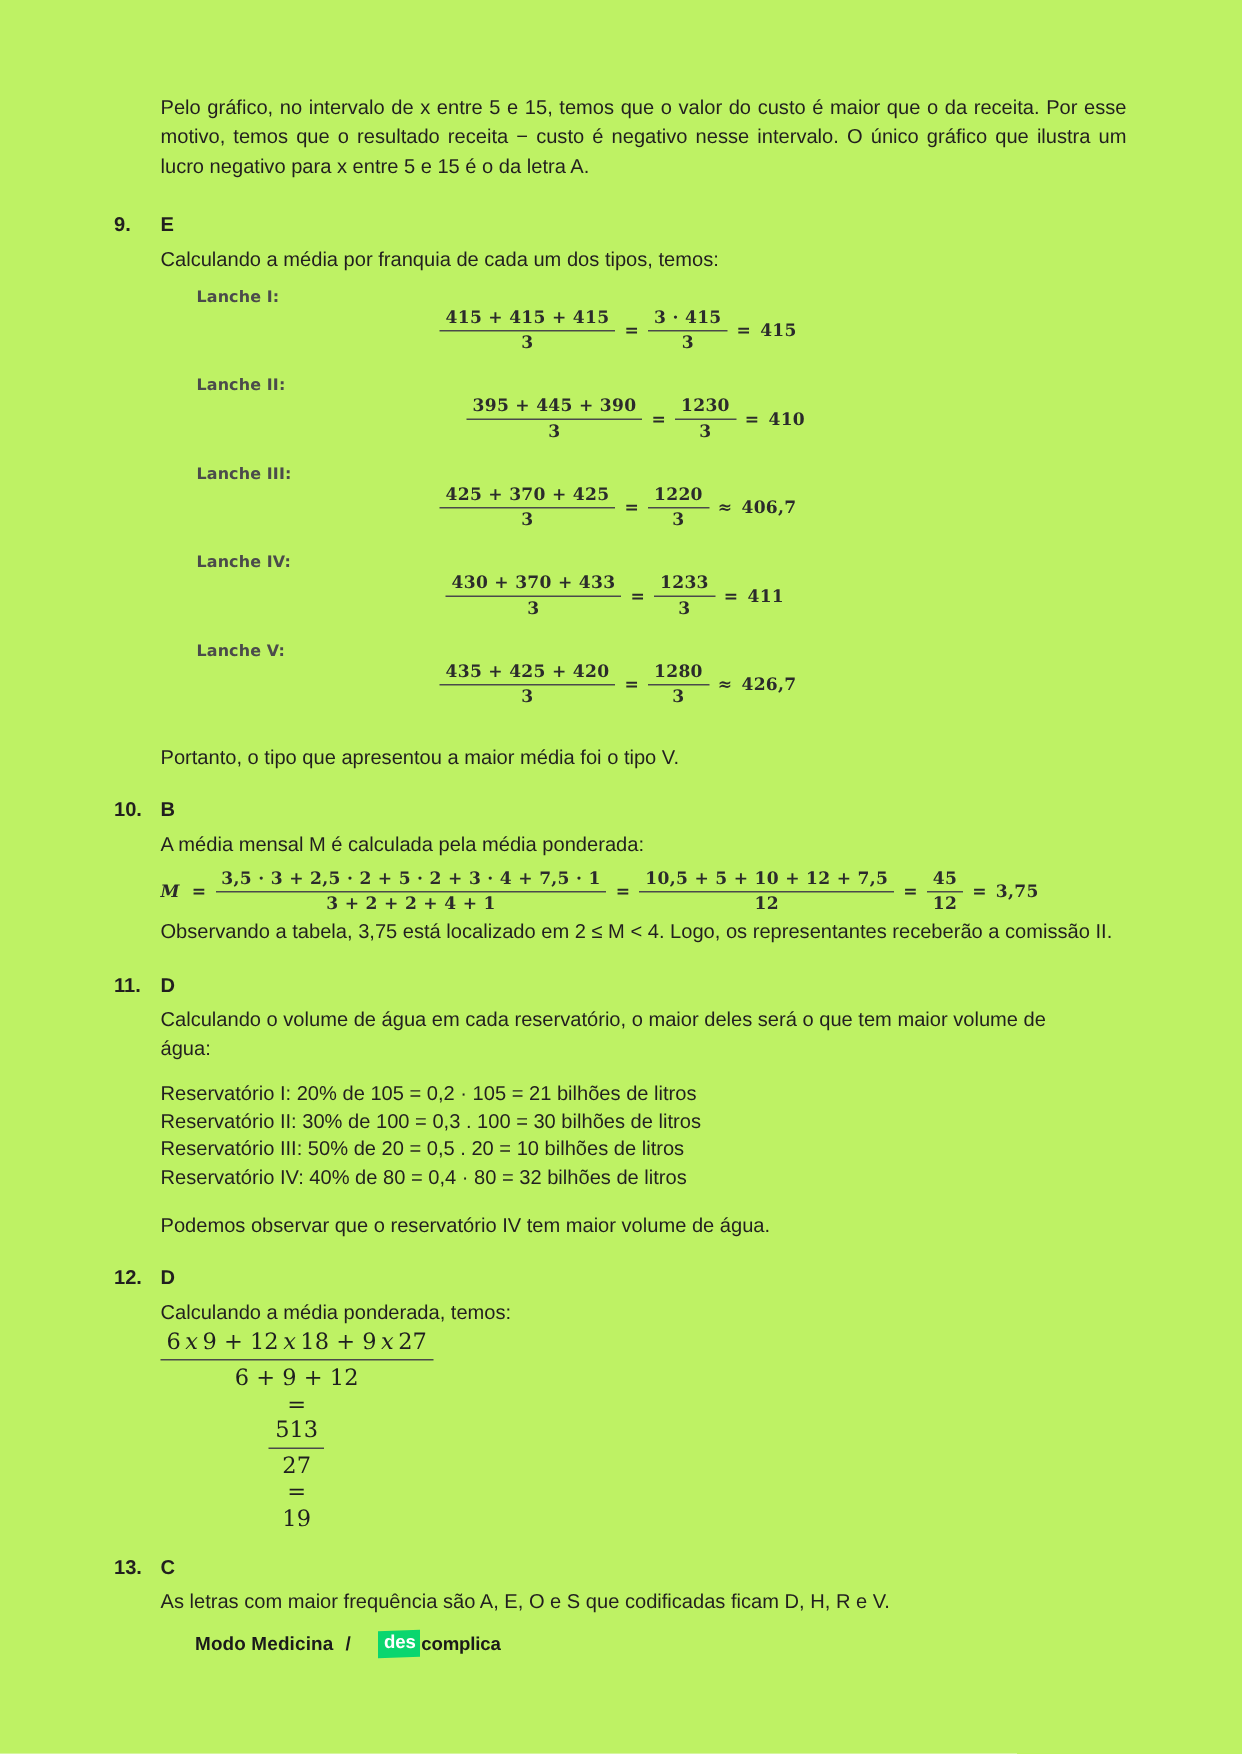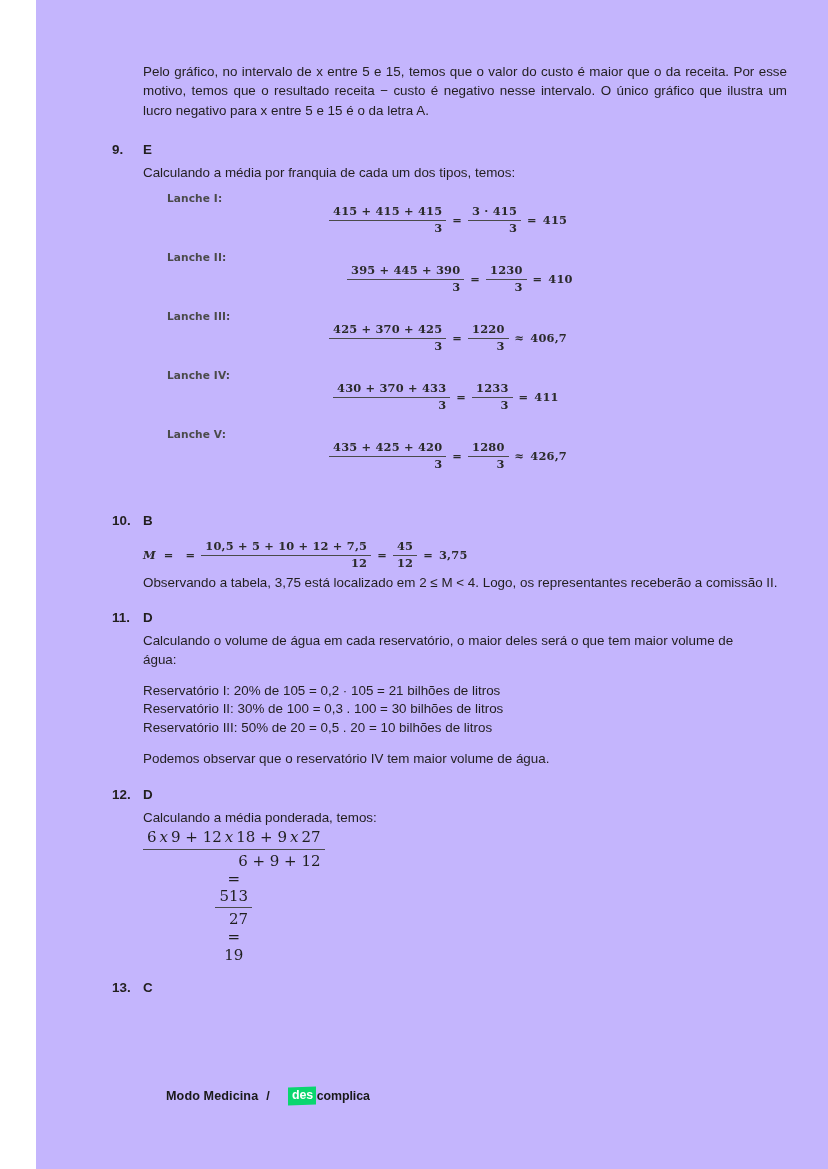--- a/index.html
+++ b/index.html
@@ -12,22 +12,21 @@
     height: 1169px;
     position: relative;
     font-family: "Liberation Sans", sans-serif;
     color: #231f20;
     overflow: hidden;
   }
 
   .page {
     position: absolute;
     inset: 0;
-    background: #c4b5fd;
-    margin-left: 36px;
+    background: #bef264;
   }
 
   .content {
     position: absolute;
     left: 76px;
     top: 62px;
     width: 676px;
   }
 
   
@@ -104,21 +103,21 @@
   .math .it {
     font-style: italic;
     padding-right: 2px;
   }
   .math .op {
     padding: 0 6px;
   }
   .frac {
     display: inline-flex;
     flex-direction: column;
-    align-items: flex-end;
+    align-items: center;
     vertical-align: middle;
     line-height: 1.12;
   }
   .frac .num {
     padding: 0 4px 1px 4px;
     border-bottom: 1.2px solid #4a4a4a;
   }
   .frac .den {
     padding: 1px 4px 0 4px;
   }
@@ -302,34 +301,40 @@
             <span class="frac">
               <span class="num">1280</span>
               <span class="den">3</span>
             </span>
             <span class="op">≈</span>
             <span>426,7</span>
           </div>
         </div>
 
         <div class="sp8"></div>
+        <div class="ptext">Portanto, o tipo que apresentou a maior média foi o tipo V.</div>
       </div>
     </div>
 
     <div class="sp16"></div>
 
     <div class="qblock">
       <div class="qnum">10.</div>
       <div class="qbody">
         <div class="ans">B</div>
         <div class="sp4"></div>
+        <div class="ptext">A média mensal M é calculada pela média ponderada:</div>
 
         <div class="math math-s m-formula">
           <span class="it">M</span>
           <span class="op">=</span>
+          <span class="frac">
+            <span class="num">3,5 · 3 + 2,5 · 2 + 5 · 2 + 3 · 4 + 7,5 · 1</span>
+            <span class="den">3 + 2 + 2 + 4 + 1</span>
+          </span>
           <span class="op">=</span>
           <span class="frac">
             <span class="num">10,5 + 5 + 10 + 12 + 7,5</span>
             <span class="den">12</span>
           </span>
           <span class="op">=</span>
           <span class="frac">
             <span class="num">45</span>
             <span class="den">12</span>
           </span>
@@ -346,20 +351,21 @@
     <div class="qblock">
       <div class="qnum">11.</div>
       <div class="qbody">
         <div class="ans">D</div>
         <div class="sp4"></div>
         <div class="ptext" style="width:600px;">Calculando o volume de água em cada reservatório, o maior deles será o que tem maior volume de água:</div>
         <div class="sp12"></div>
         <div class="listline">Reservatório I: 20% de 105 = 0,2 · 105 = 21 bilhões de litros</div>
         <div class="listline">Reservatório II: 30% de 100 = 0,3 . 100 = 30 bilhões de litros</div>
         <div class="listline">Reservatório III: 50% de 20 = 0,5 . 20 = 10 bilhões de litros</div>
+        <div class="listline">Reservatório IV: 40% de 80 = 0,4 · 80 = 32 bilhões de litros</div>
         <div class="sp12"></div>
         <div class="ptext">Podemos observar que o reservatório IV tem maior volume de água.</div>
       </div>
     </div>
 
     <div class="sp16"></div>
 
     <div class="qblock">
       <div class="qnum">12.</div>
       <div class="qbody">
@@ -385,20 +391,21 @@
       </div>
     </div>
 
     <div class="sp14"></div>
 
     <div class="qblock">
       <div class="qnum">13.</div>
       <div class="qbody">
         <div class="ans">C</div>
         <div class="sp4"></div>
+        <div class="ptext">As letras com maior frequência são A, E, O e S que codificadas ficam D, H, R e V.</div>
       </div>
     </div>
 
   </div>
 
   <div class="footer">
     <span class="footer-brand">Modo Medicina</span>
     <span class="footer-sep">/</span>
     <span class="logo">
       <span class="logo-badge" style="background: rgb(10, 214, 111);"><span>des</span></span>

